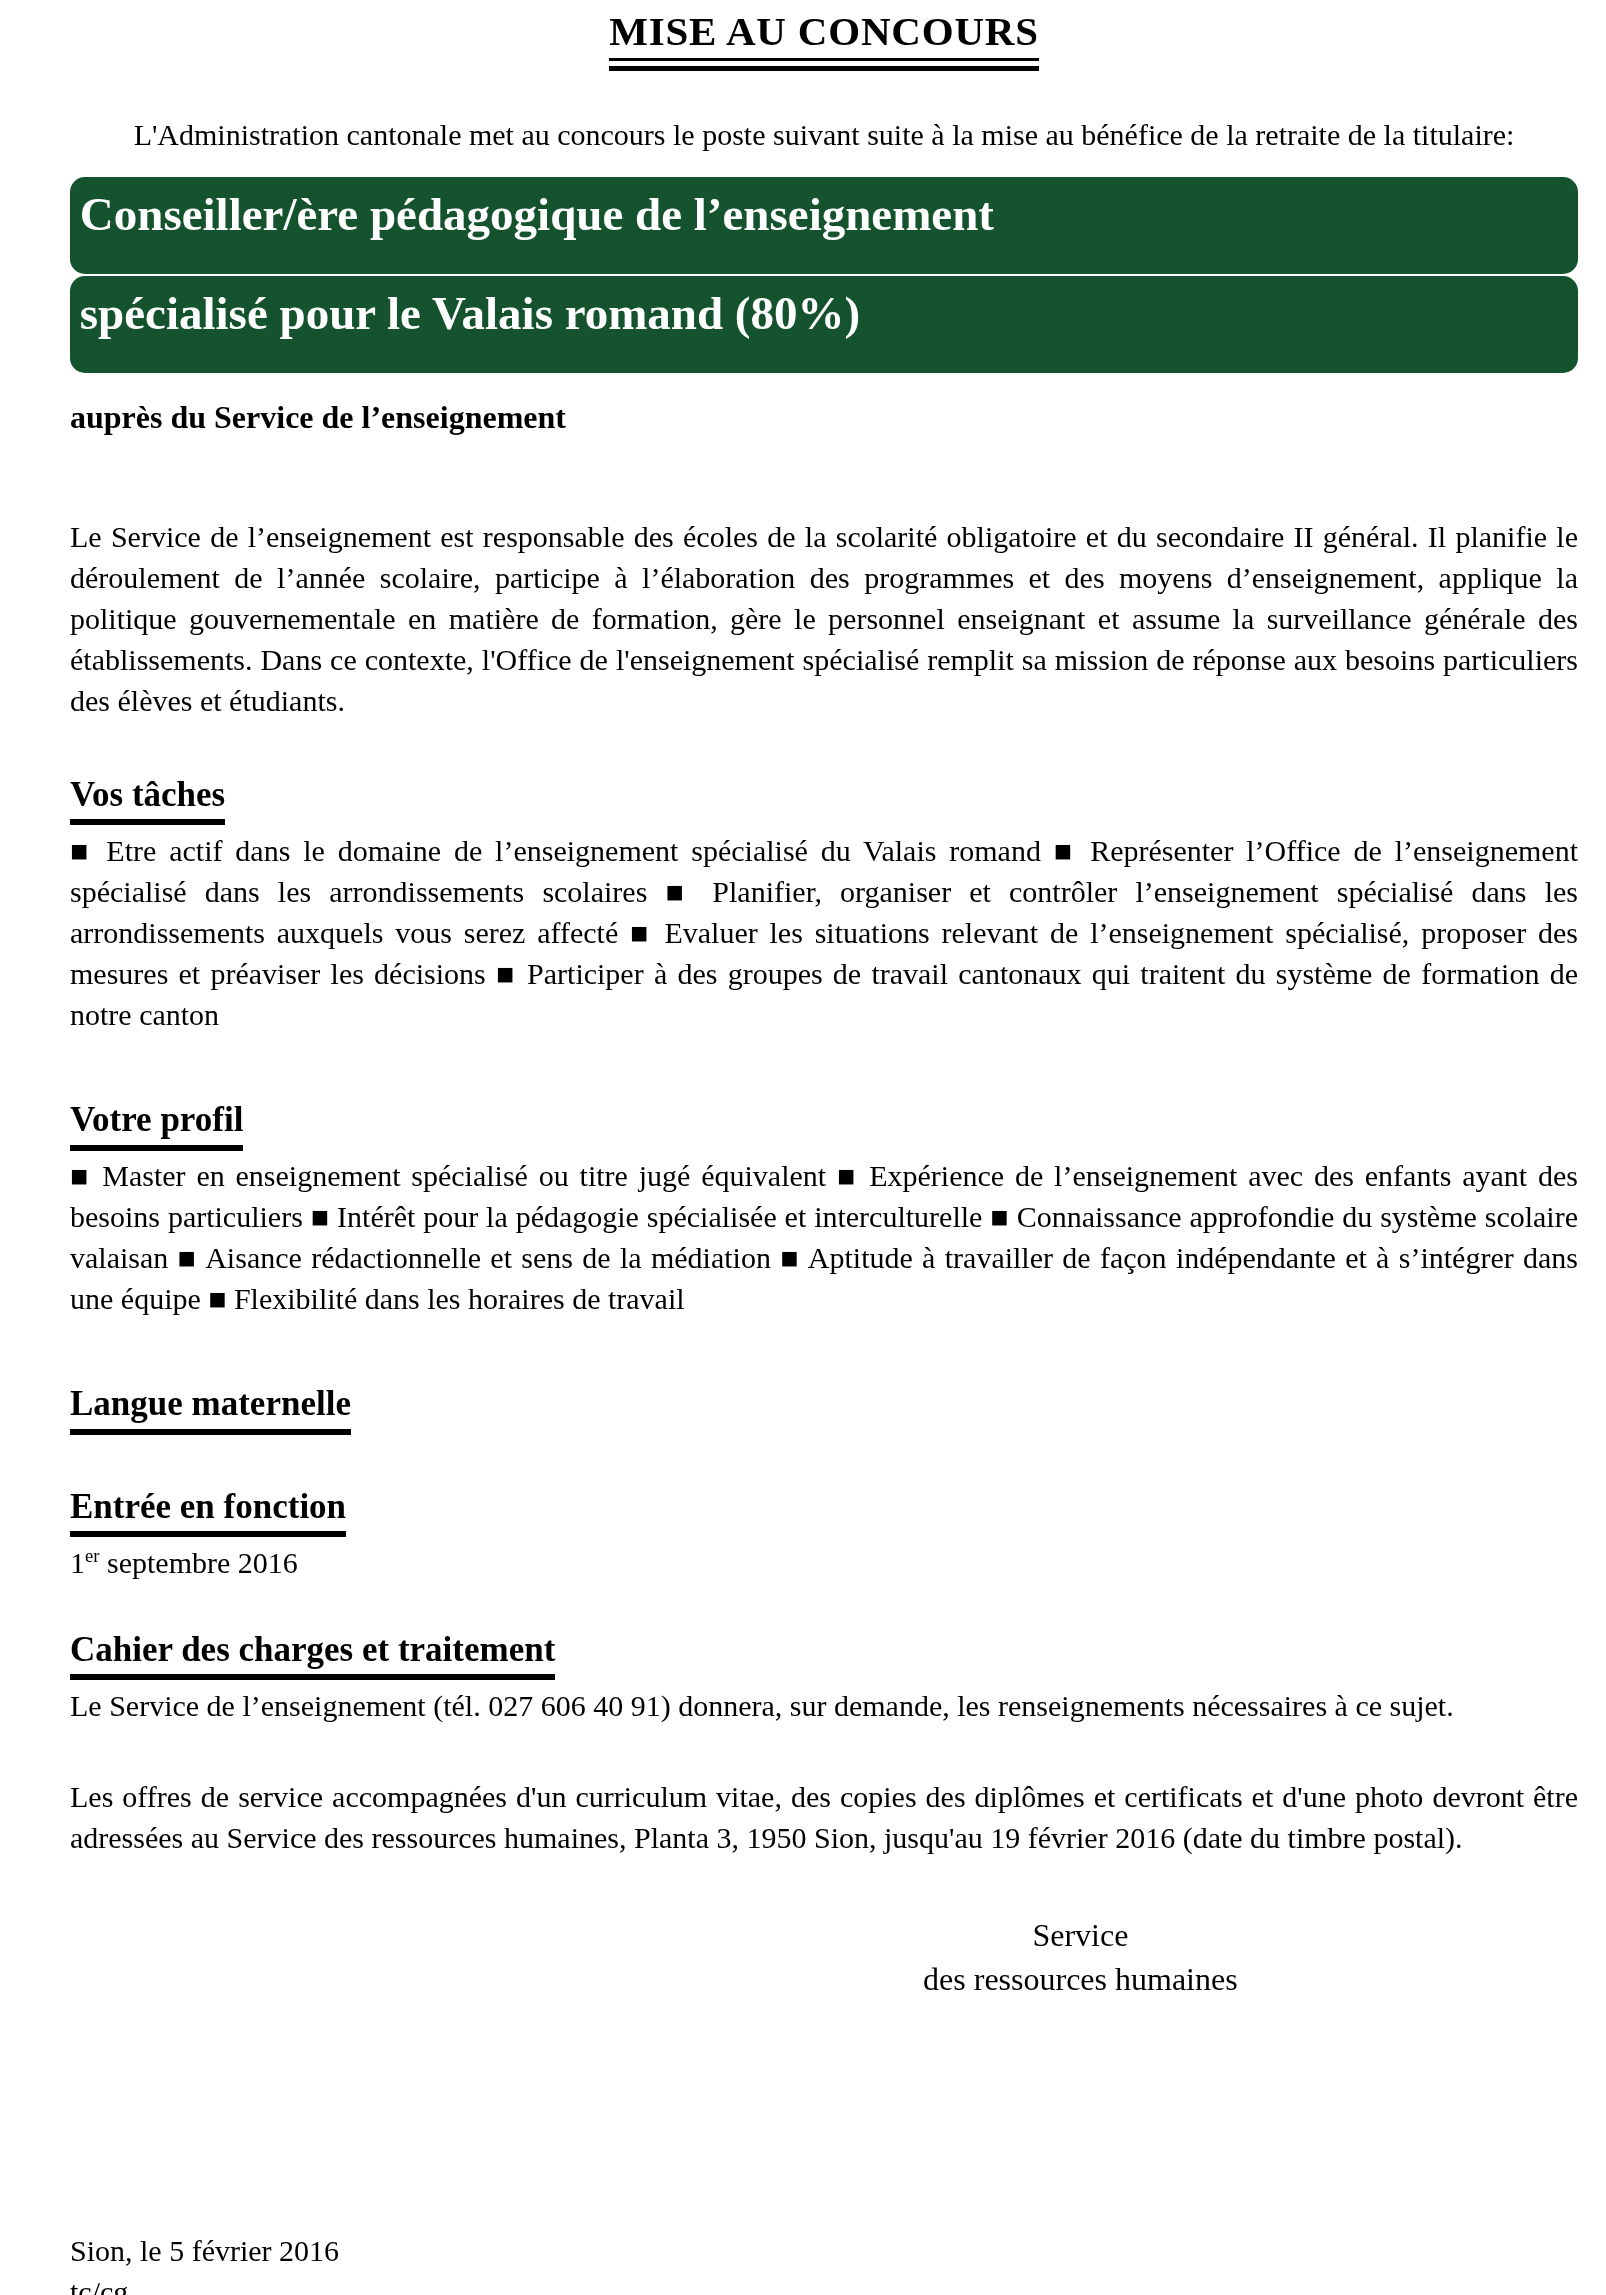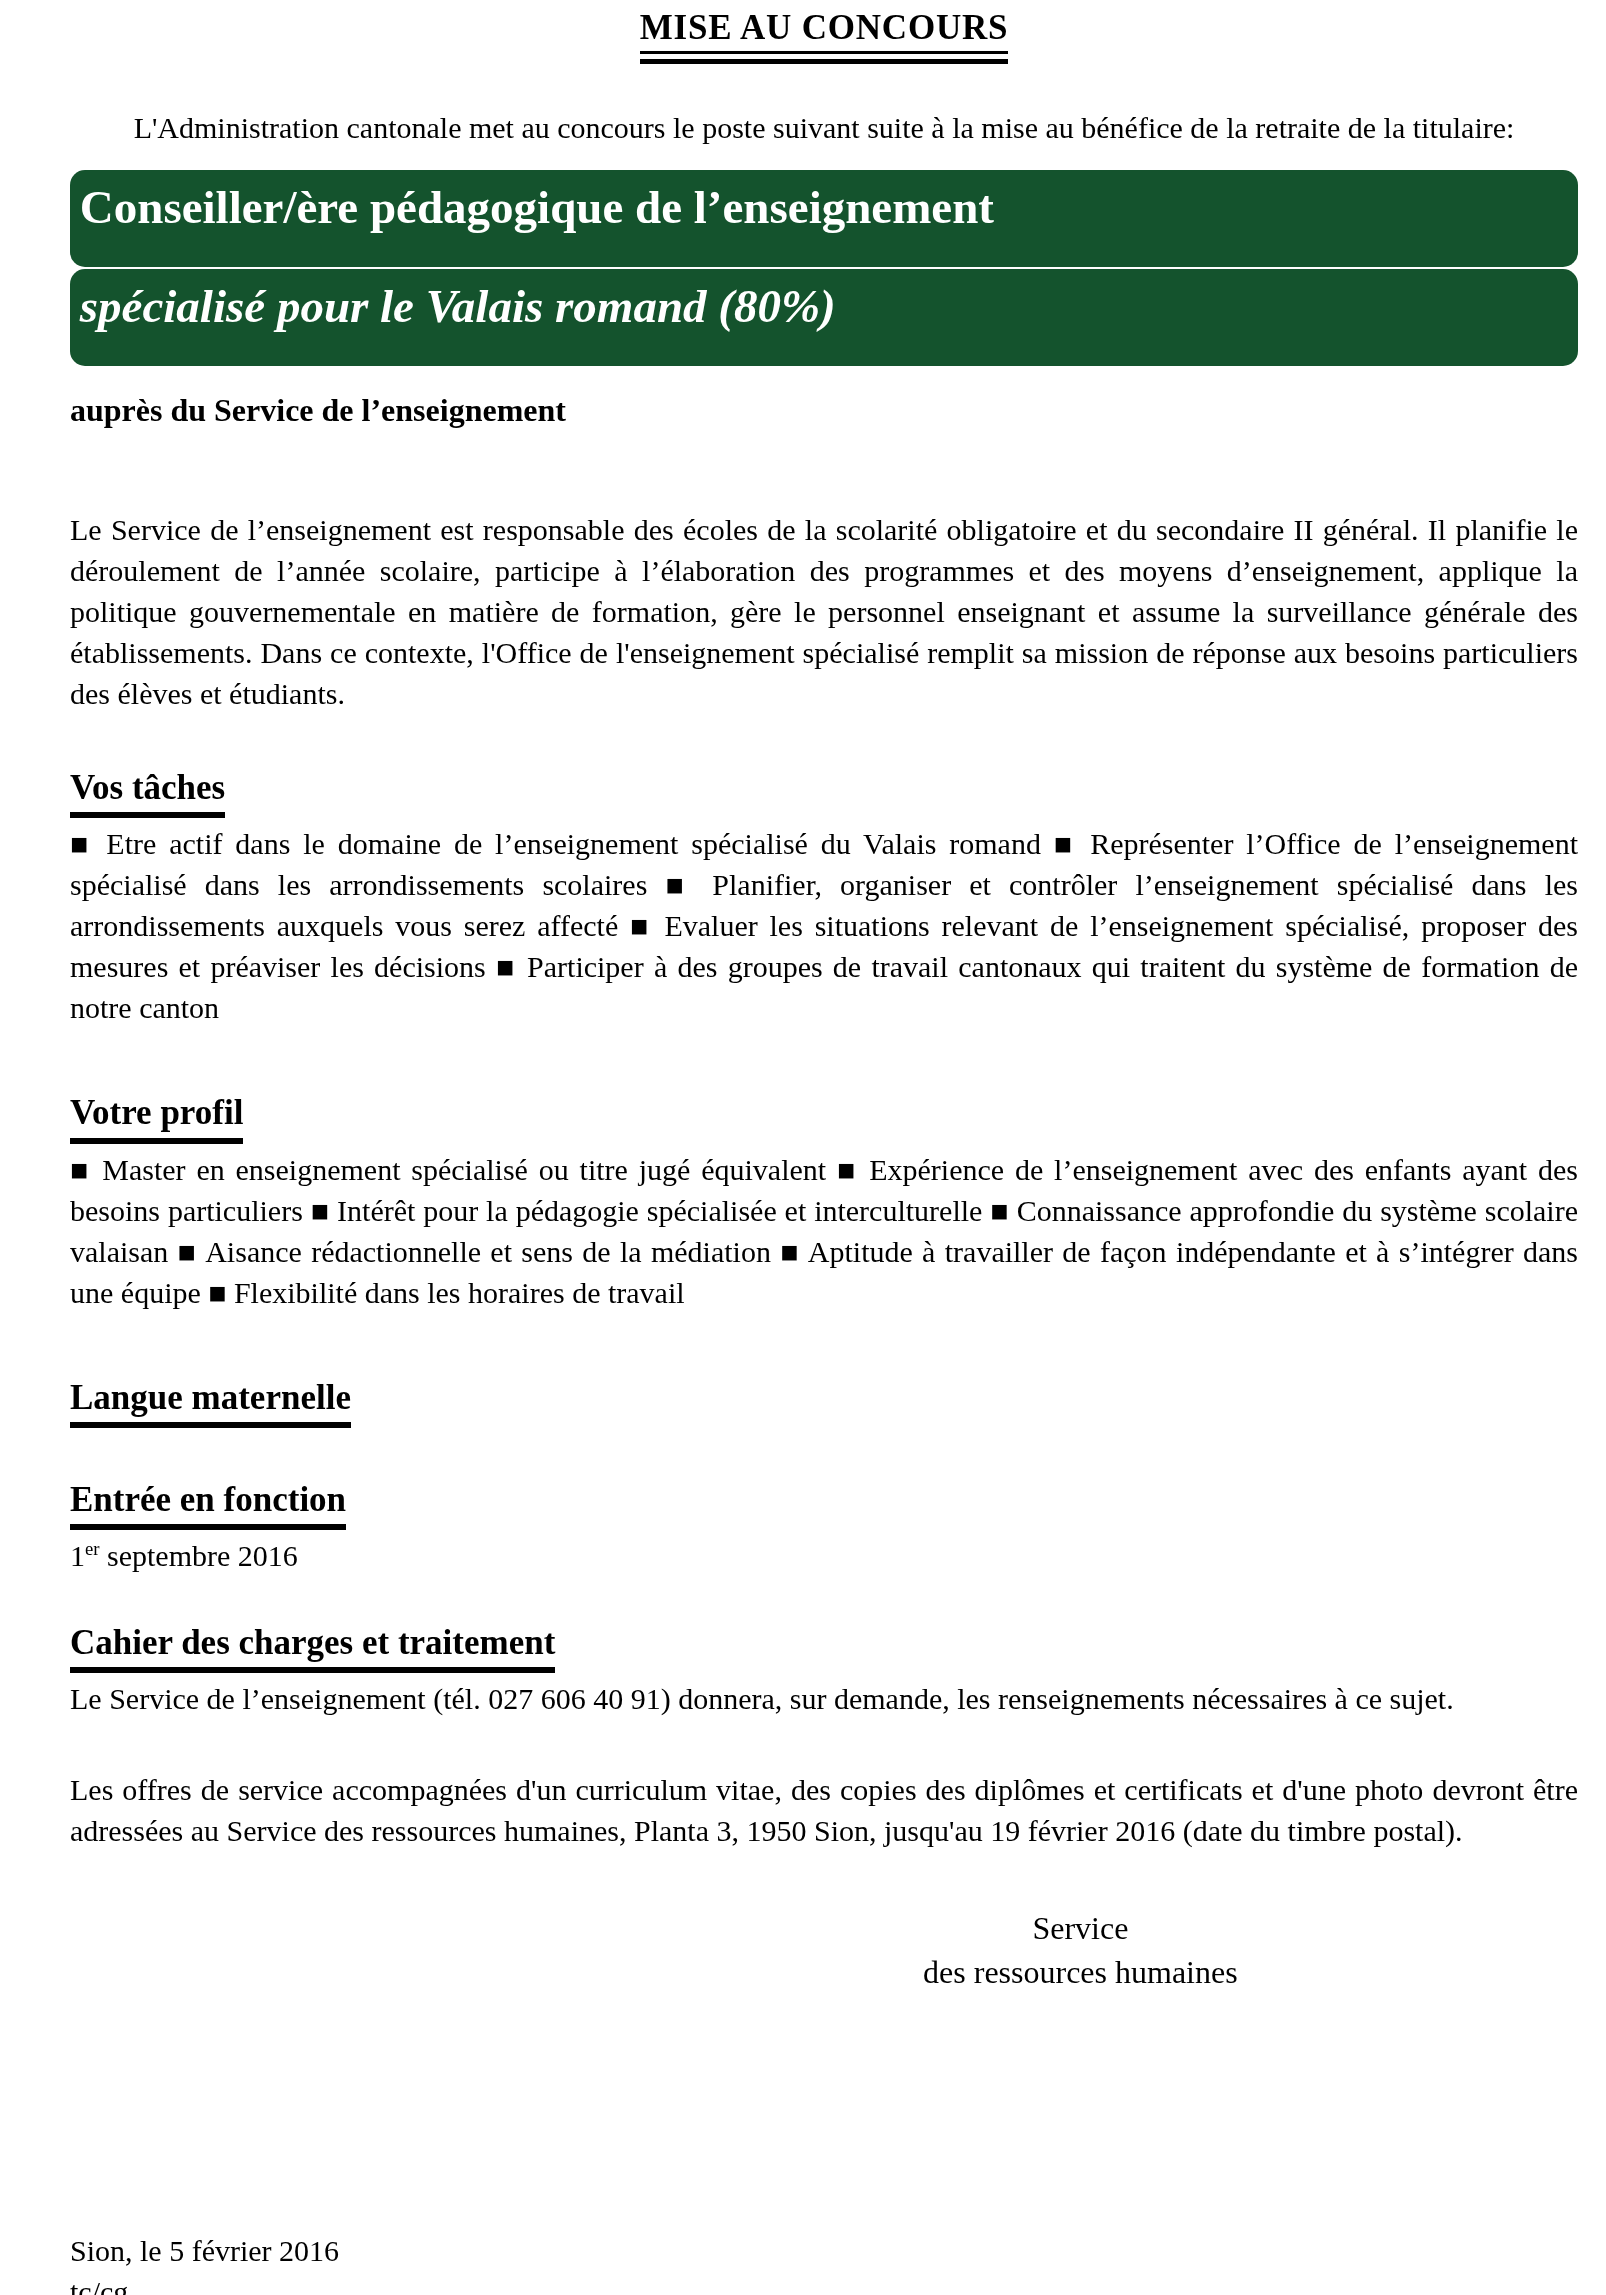--- a/index.html
+++ b/index.html
@@ -27,21 +27,21 @@
   .title-row { text-align: center; margin: 0; }
   .title-outer {
     display: inline-block;
     border-bottom: 5.7px solid #000;
     padding-bottom: 4.9px;
   }
   .title-inner {
     display: inline-block;
     border-bottom: 3.3px solid #000;
     padding-bottom: 2.4px;
-    font-size: 35px;
+    font-size: 41px;
     font-weight: bold;
     letter-spacing: 0.8px;
     line-height: 1.15;
   }
 
   
   .intro {
     margin: 41px 0 0 0;
     font-size: 30px;
     line-height: 45px;
@@ -55,21 +55,21 @@
     color: #ffffff;
     font-weight: bold;
     font-size: 47px;
     height: 97px;
     line-height: 75px;
     padding-left: 9.8px;
     white-space: nowrap;
     overflow: hidden;
     border-radius: 15px;
   }
-  .banner-line + .banner-line { margin-top: 2.4px; font-style: italic; }
+  .banner-line + .banner-line { margin-top: 2.4px; }
 
   .subtitle {
     margin: 24.4px 0 0 0;
     font-size: 32px;
     font-weight: bold;
     line-height: 1.2;
   }
 
   .body-text {
     margin: 0;

